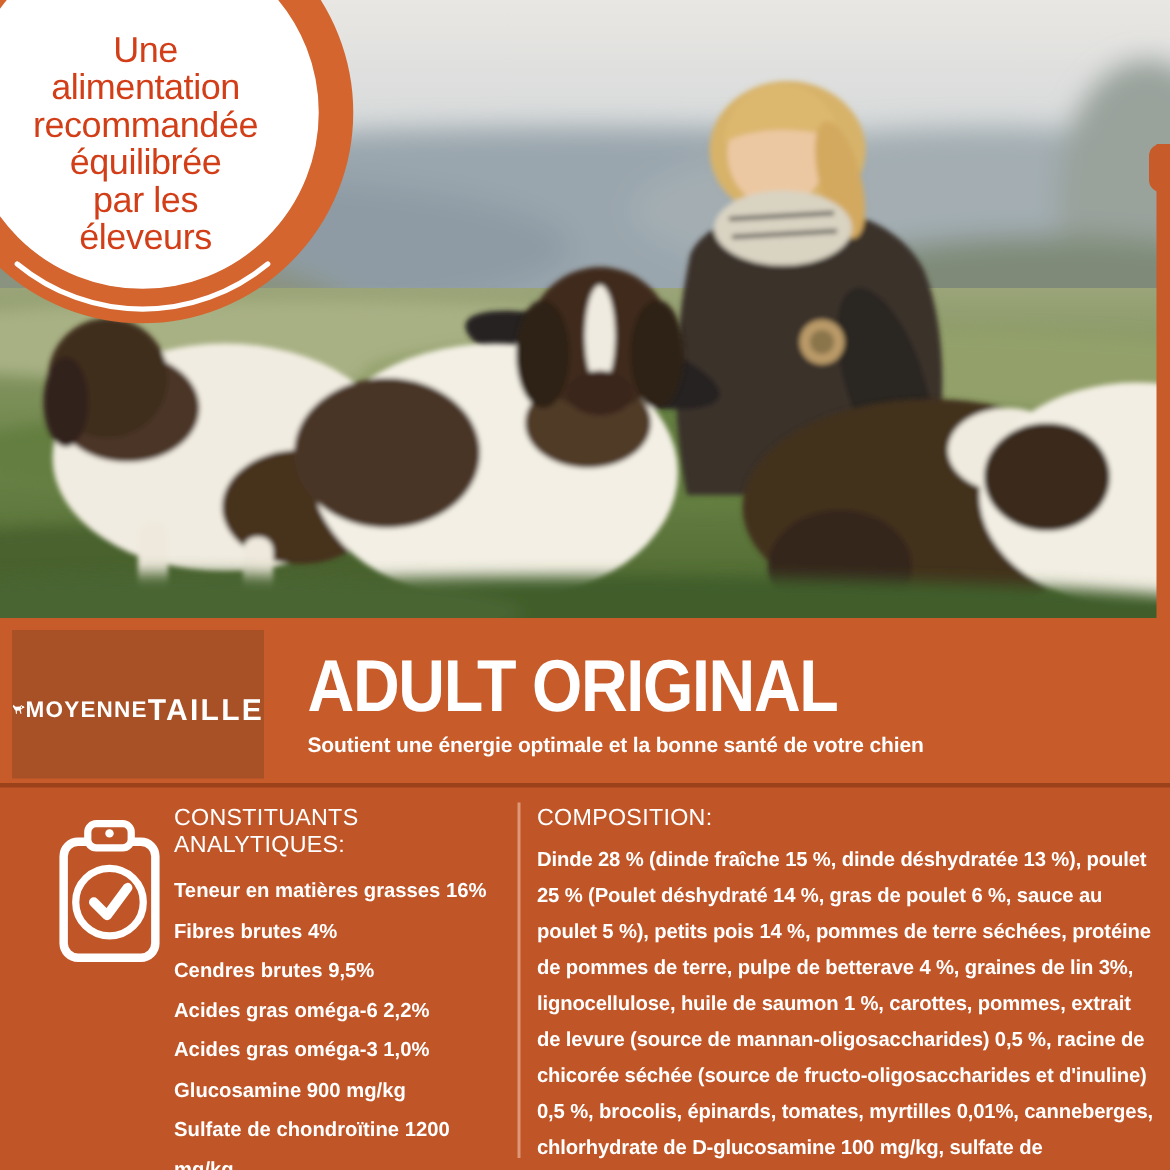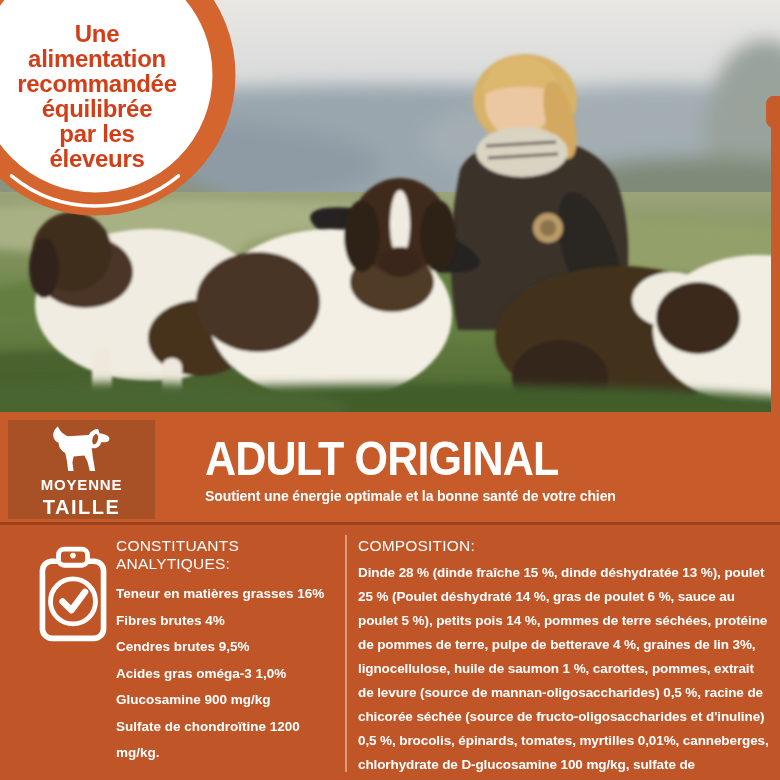--- a/index.html
+++ b/index.html
@@ -13,29 +13,29 @@
   .photo{position:absolute;left:0;top:0;width:780px;height:412px;overflow:hidden;background:#cfd3d2;}
   .photo svg{display:block;}
   .accent-strip{position:absolute;right:0;top:96px;width:9px;height:316px;background:#c75b2a;}
   .accent-strip .nub{position:absolute;right:0;top:0;width:14px;height:32px;background:#c75b2a;border-radius:8px 0 0 8px;}
 
   
   .badge{position:absolute;left:0;top:0;width:262px;height:242px;}
   .badge svg{position:absolute;left:0;top:0;}
   .badge-text{
     position:absolute;left:6px;top:21px;width:182px;text-align:center;
-    color:#d23e17;font-weight:bold;font-size:24px;line-height:25px;letter-spacing:-0.3px;
+    color:#d23e17;font-weight:normal;font-size:24px;line-height:25px;letter-spacing:-0.3px;
   }
   .badge-text span{display:block;}
 
   
   .band{position:absolute;left:0;top:412px;width:780px;height:110px;background:#c75b2a;}
   .size-box{
-    position:absolute;left:8px;top:8px;width:147px;height:99px;background:#a85026;
-    display:flex;flex-direction:column;align-items:center;padding-top:6px;
+    position:absolute;left:8px;top:8px;width:168px;height:99px;background:#a85026;
+    display:flex;align-items:center;padding-top:6px;
   }
   .size-box svg{display:block;}
   .size-line1{color:#fff;font-weight:bold;font-size:15px;letter-spacing:0.8px;margin-top:2px;}
   .size-line2{color:#fff;font-weight:bold;font-size:20px;letter-spacing:1.5px;margin-top:3px;}
   .title-wrap{position:absolute;left:205px;top:21px;width:575px;}
   .product-title{
     margin:0;color:#fff;font-weight:bold;font-size:49px;line-height:50px;letter-spacing:-1px;
     transform:scaleX(0.88);transform-origin:left center;white-space:nowrap;
   }
   .product-subtitle{
@@ -194,20 +194,21 @@
       <circle cx="46" cy="70" r="28" fill="none" stroke="#ffffff" stroke-width="6"></circle>
       <path d="M33 70 L44 81 L61 58" fill="none" stroke="#ffffff" stroke-width="8" stroke-linecap="round" stroke-linejoin="round"></path>
     </svg>
 
     <div class="left-col">
       <h2 class="col-heading">CONSTITUANTS ANALYTIQUES:</h2>
       <ul>
         <li>Teneur en matières grasses 16%</li>
         <li>Fibres brutes 4%</li>
         <li>Cendres brutes 9,5%</li>
+        <li>Acides gras oméga-6 2,2%</li>
         <li>Acides gras oméga-3 1,0%</li>
         <li>Glucosamine 900 mg/kg</li>
         <li>Sulfate de chondroïtine 1200 mg/kg.</li>
       </ul>
     </div>
 
     <div class="divider"></div>
 
     <div class="right-col">
       <h2 class="col-heading">COMPOSITION:</h2>

